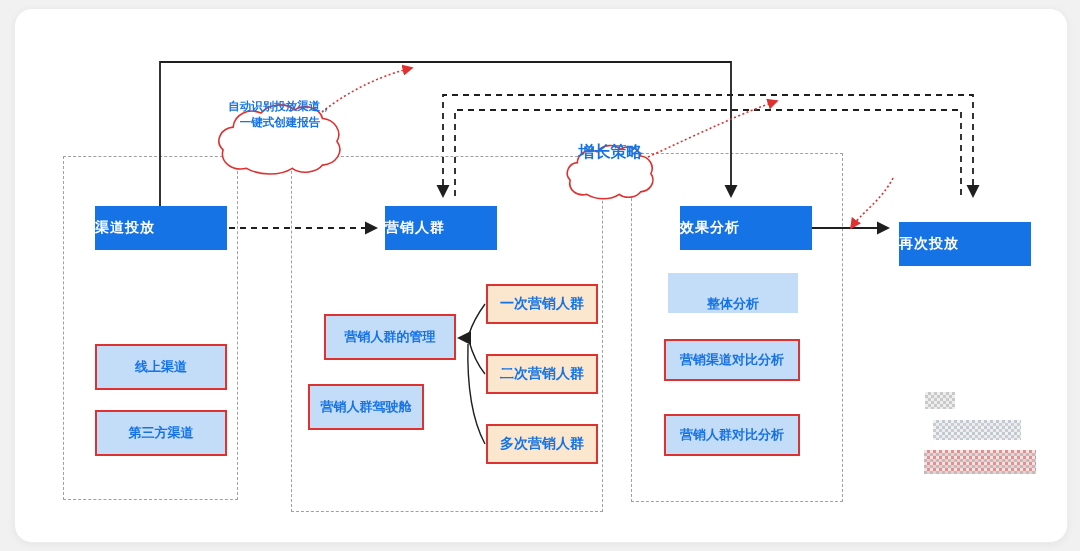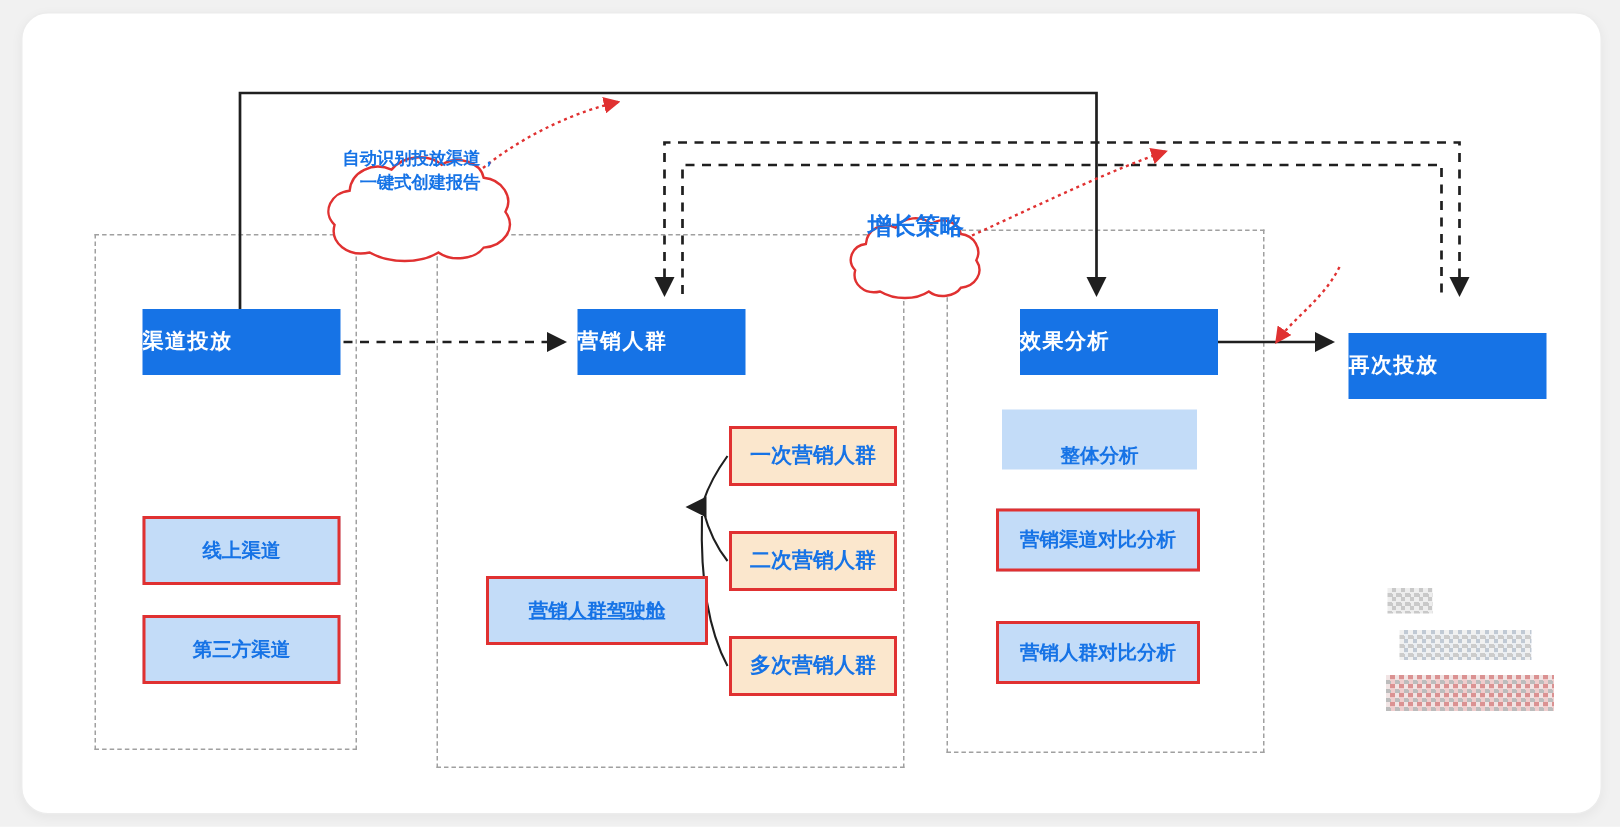--- a/index.html
+++ b/index.html
@@ -84,21 +84,24 @@
     <span>再次投放</span>
   </div>
 
   <div class="item redb" style="left:95px;top:344px;width:132px;height:46px;">
     <span>线上渠道</span>
   </div>
   <div class="item redb" style="left:95px;top:410px;width:132px;height:46px;">
     <span>第三方渠道</span>
   </div>
 
-  <div class="item redb" style="left:324px;top:384px;width:148px;height:46px;text-decoration:underline;">
+  <div class="item redb" style="left:324px;top:314px;width:132px;height:46px;">
+    <span>营销人群的管理</span>
+  </div>
+  <div class="item redb" style="left:308px;top:384px;width:116px;height:46px;">
     <span>营销人群驾驶舱</span>
   </div>
   <div class="item orange redb" style="left:486px;top:284px;width:112px;height:40px;">
     <span>一次营销人群</span>
   </div>
   <div class="item orange redb" style="left:486px;top:354px;width:112px;height:40px;">
     <span>二次营销人群</span>
   </div>
   <div class="item orange redb" style="left:486px;top:424px;width:112px;height:40px;">
     <span>多次营销人群</span>

